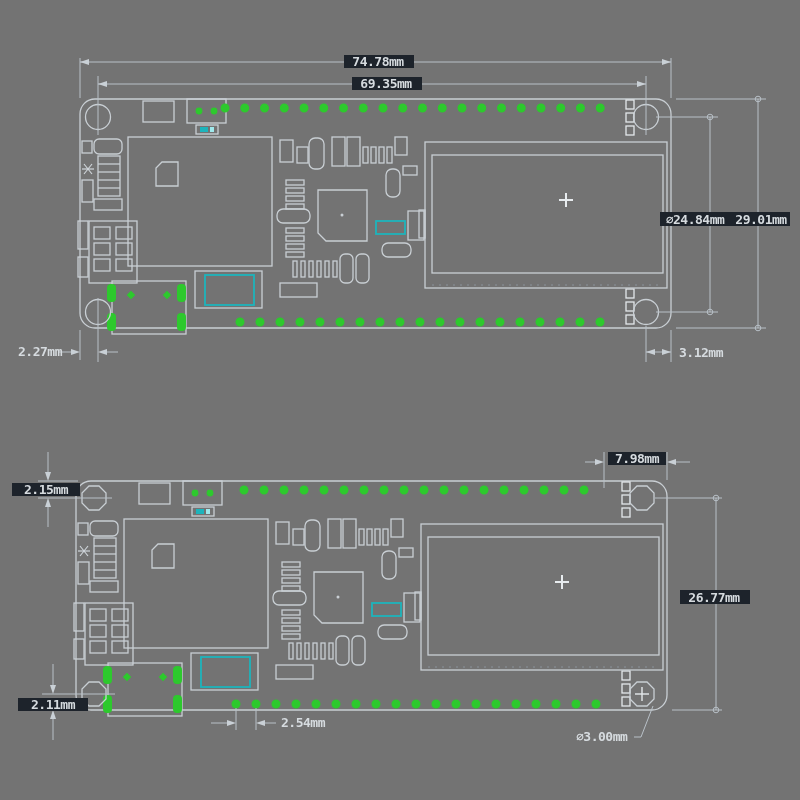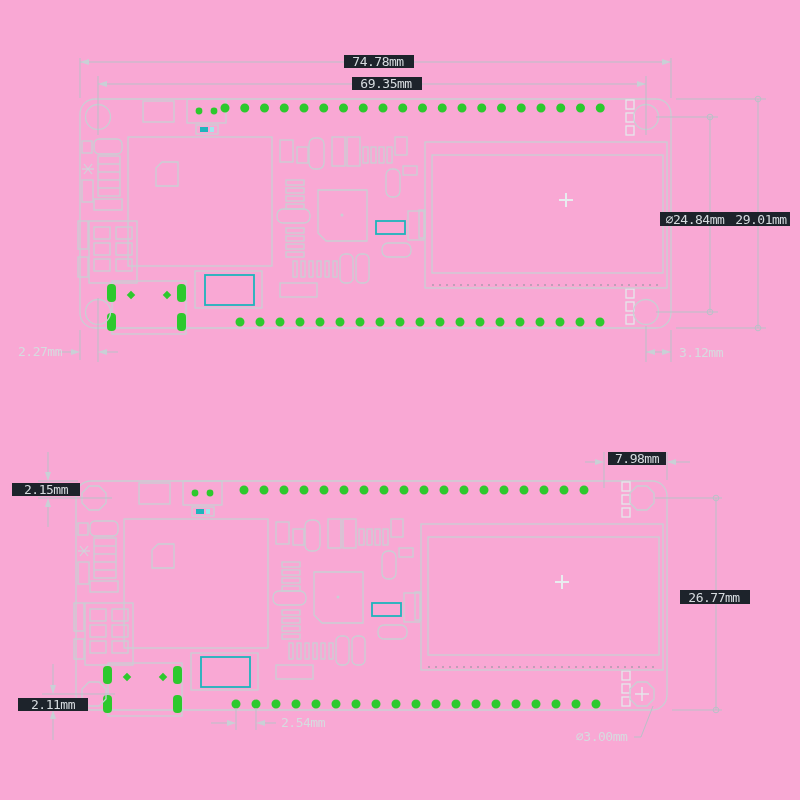--- a/index.html
+++ b/index.html
@@ -1,16 +1,16 @@
 <!DOCTYPE html>
 <html><head>
 <meta charset="utf-8">
 <style>
   html,body{margin:0;padding:0;background:#1d232b;}
-  .stage{width:800px;height:800px;background:#f9a8d4;position:relative;overflow:hidden;}
+  .stage{width:800px;height:800px;background:#737373;position:relative;overflow:hidden;font-weight:bold;}
   svg{display:block;}
   text{font-family:"DejaVu Sans Mono","Liberation Mono",monospace;fill:#d6dbdf;}
   .dimtxt{font-size:13px;letter-spacing:-0.5px;}
   .thin{stroke:#b9c1c8;stroke-width:1;fill:none;}
   .part{stroke:#c9cfd4;stroke-width:1.3;fill:none;}
   .bright{stroke:#e4e8eb;stroke-width:1.3;fill:none;}
   .arr{fill:#c9d0d6;stroke:none;}
   .bgpatch{fill:#1d232b;stroke:none;}
 </style>
 </head>

